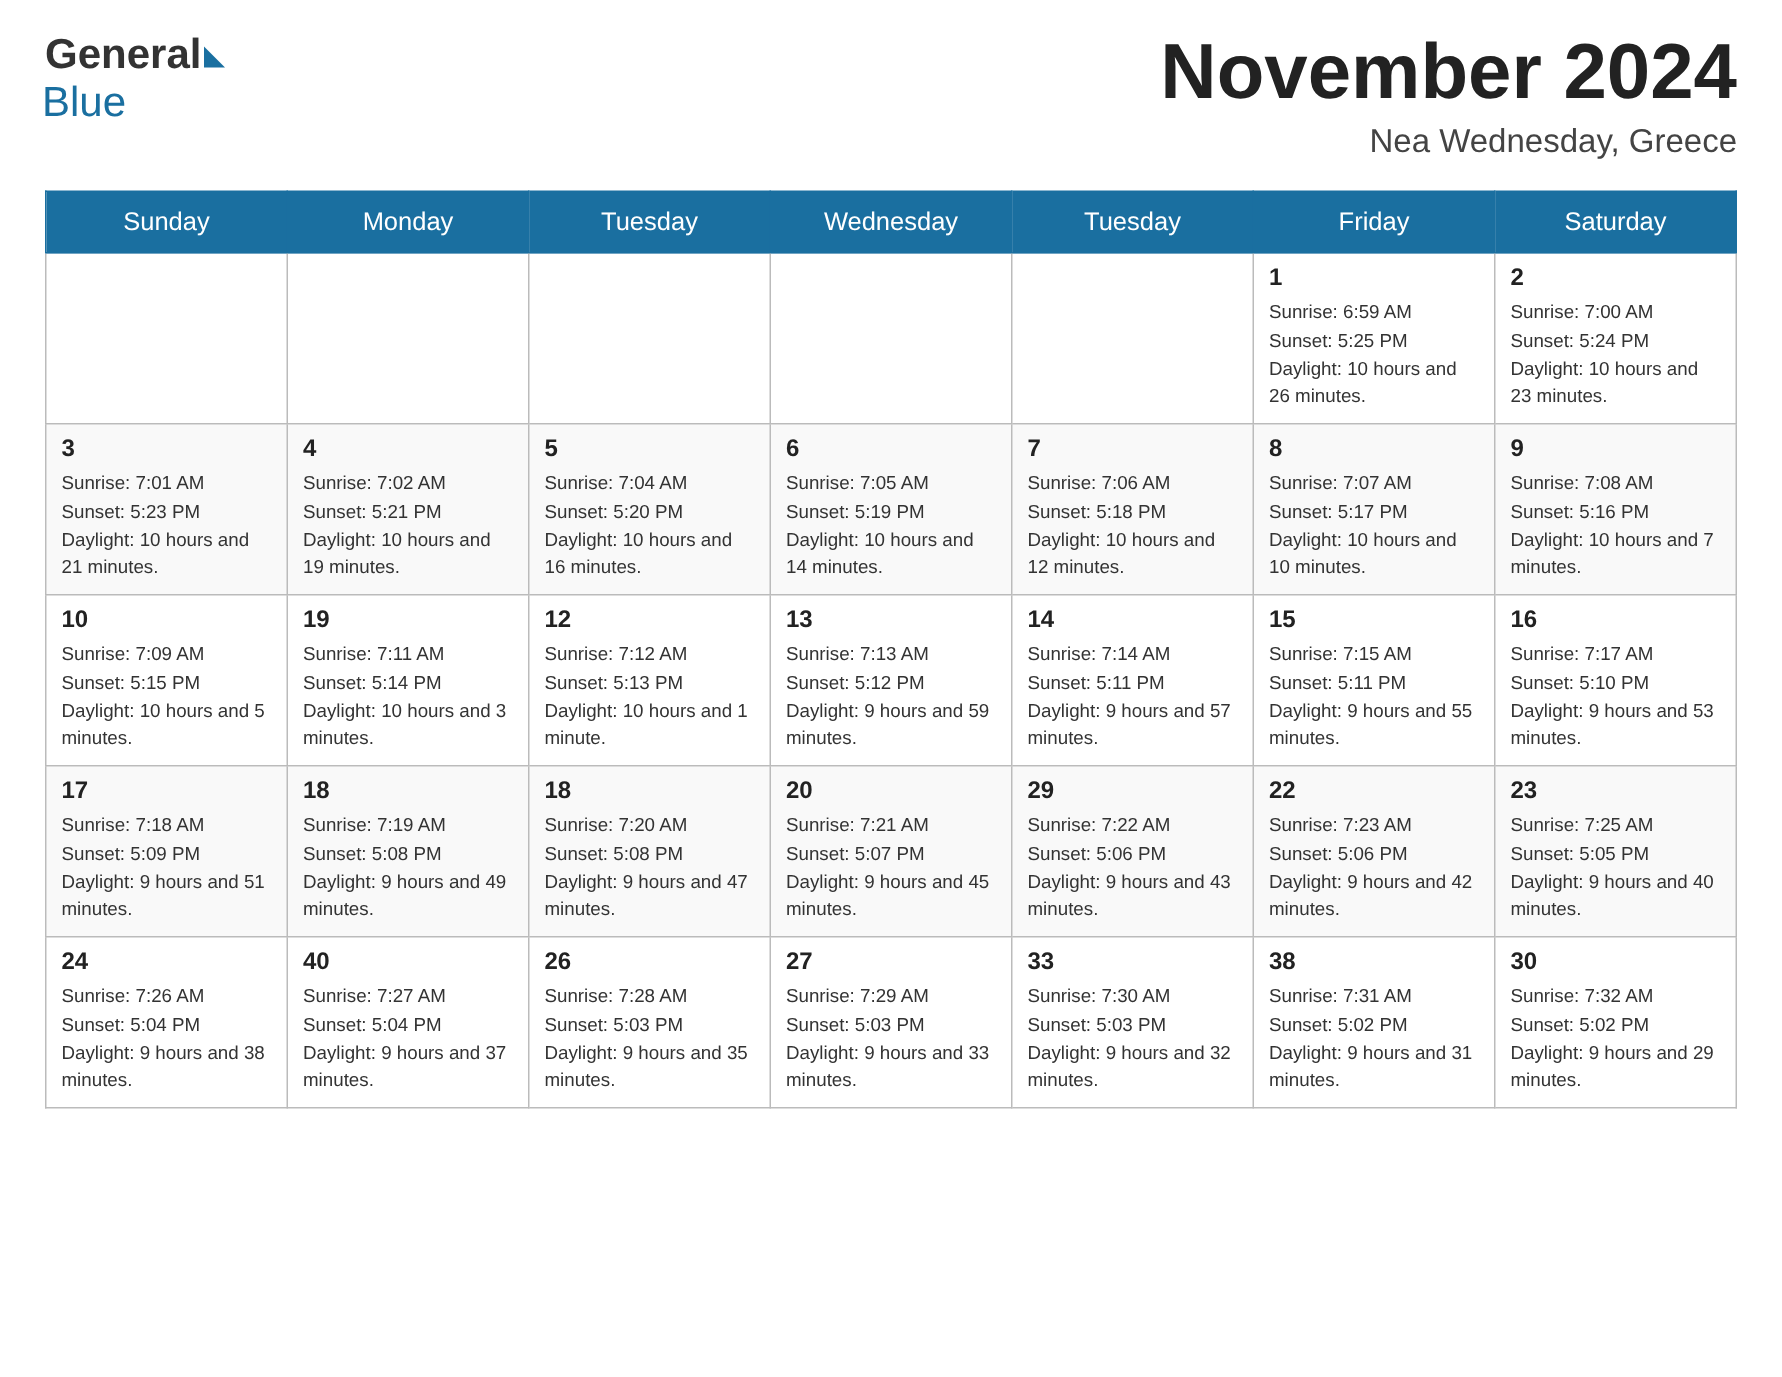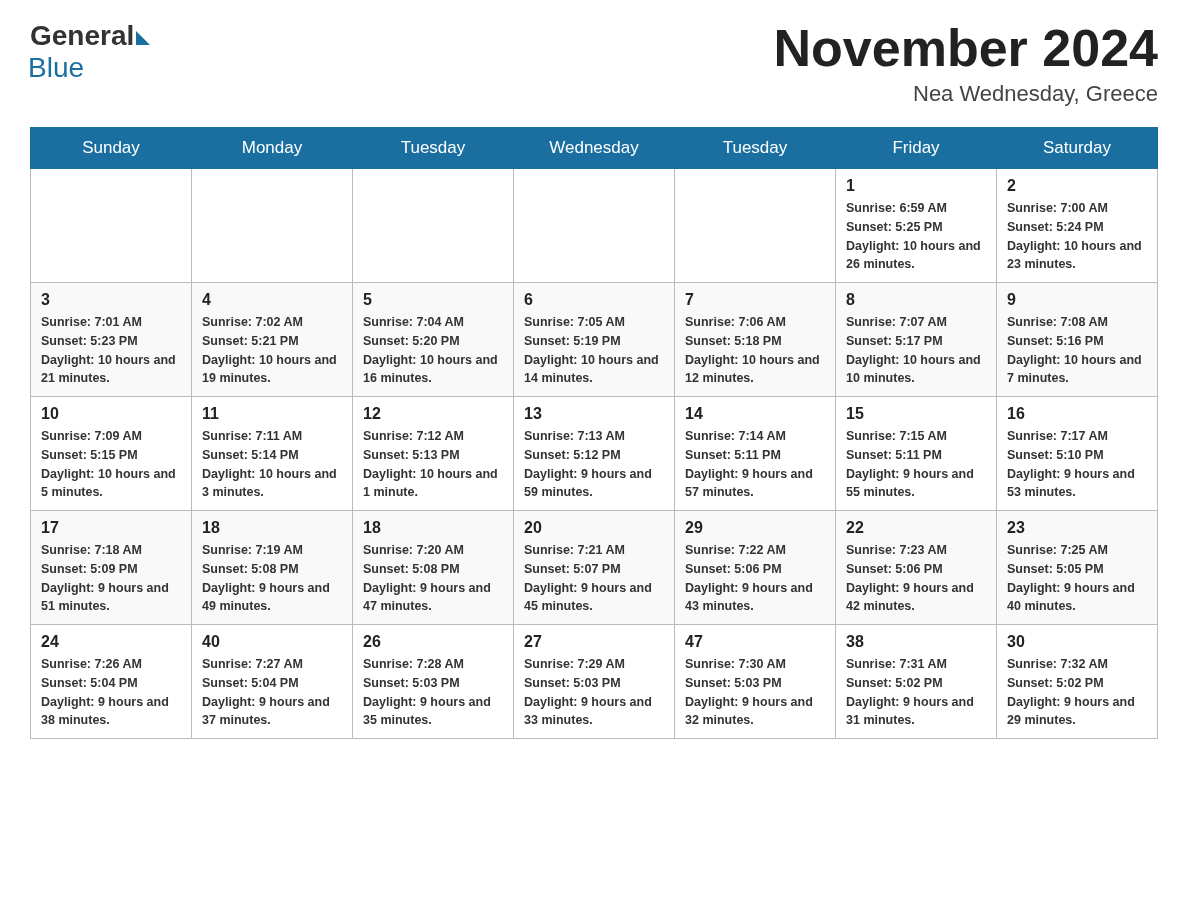--- a/index.html
+++ b/index.html
@@ -86,21 +86,20 @@
     .day-number {
       font-size: 16px;
       font-weight: bold;
       color: #222;
       margin-bottom: 4px;
     }
     .day-info {
       font-size: 12.5px;
       color: #333;
       line-height: 1.5;
-      font-weight: bold;
     }
     .empty-cell {
       background: #fff;
     }
     tr:nth-child(odd) td {
       background: #fff;
     }
     tr:nth-child(even) td {
       background: #f9f9f9;
     }
@@ -182,21 +181,21 @@
           <div class="day-number">9</div>
           <div class="day-info">Sunrise: 7:08 AM<br>Sunset: 5:16 PM<br>Daylight: 10 hours and 7 minutes.</div>
         </td>
       </tr>
       <tr>
         <td>
           <div class="day-number">10</div>
           <div class="day-info">Sunrise: 7:09 AM<br>Sunset: 5:15 PM<br>Daylight: 10 hours and 5 minutes.</div>
         </td>
         <td>
-          <div class="day-number">11</div>
+          <div class="day-number">19</div>
           <div class="day-info">Sunrise: 7:11 AM<br>Sunset: 5:14 PM<br>Daylight: 10 hours and 3 minutes.</div>
         </td>
         <td>
           <div class="day-number">12</div>
           <div class="day-info">Sunrise: 7:12 AM<br>Sunset: 5:13 PM<br>Daylight: 10 hours and 1 minute.</div>
         </td>
         <td>
           <div class="day-number">13</div>
           <div class="day-info">Sunrise: 7:13 AM<br>Sunset: 5:12 PM<br>Daylight: 9 hours and 59 minutes.</div>
         </td>
@@ -254,21 +253,21 @@
         </td>
         <td>
           <div class="day-number">26</div>
           <div class="day-info">Sunrise: 7:28 AM<br>Sunset: 5:03 PM<br>Daylight: 9 hours and 35 minutes.</div>
         </td>
         <td>
           <div class="day-number">27</div>
           <div class="day-info">Sunrise: 7:29 AM<br>Sunset: 5:03 PM<br>Daylight: 9 hours and 33 minutes.</div>
         </td>
         <td>
-          <div class="day-number">47</div>
+          <div class="day-number">33</div>
           <div class="day-info">Sunrise: 7:30 AM<br>Sunset: 5:03 PM<br>Daylight: 9 hours and 32 minutes.</div>
         </td>
         <td>
           <div class="day-number">38</div>
           <div class="day-info">Sunrise: 7:31 AM<br>Sunset: 5:02 PM<br>Daylight: 9 hours and 31 minutes.</div>
         </td>
         <td>
           <div class="day-number">30</div>
           <div class="day-info">Sunrise: 7:32 AM<br>Sunset: 5:02 PM<br>Daylight: 9 hours and 29 minutes.</div>
         </td>

